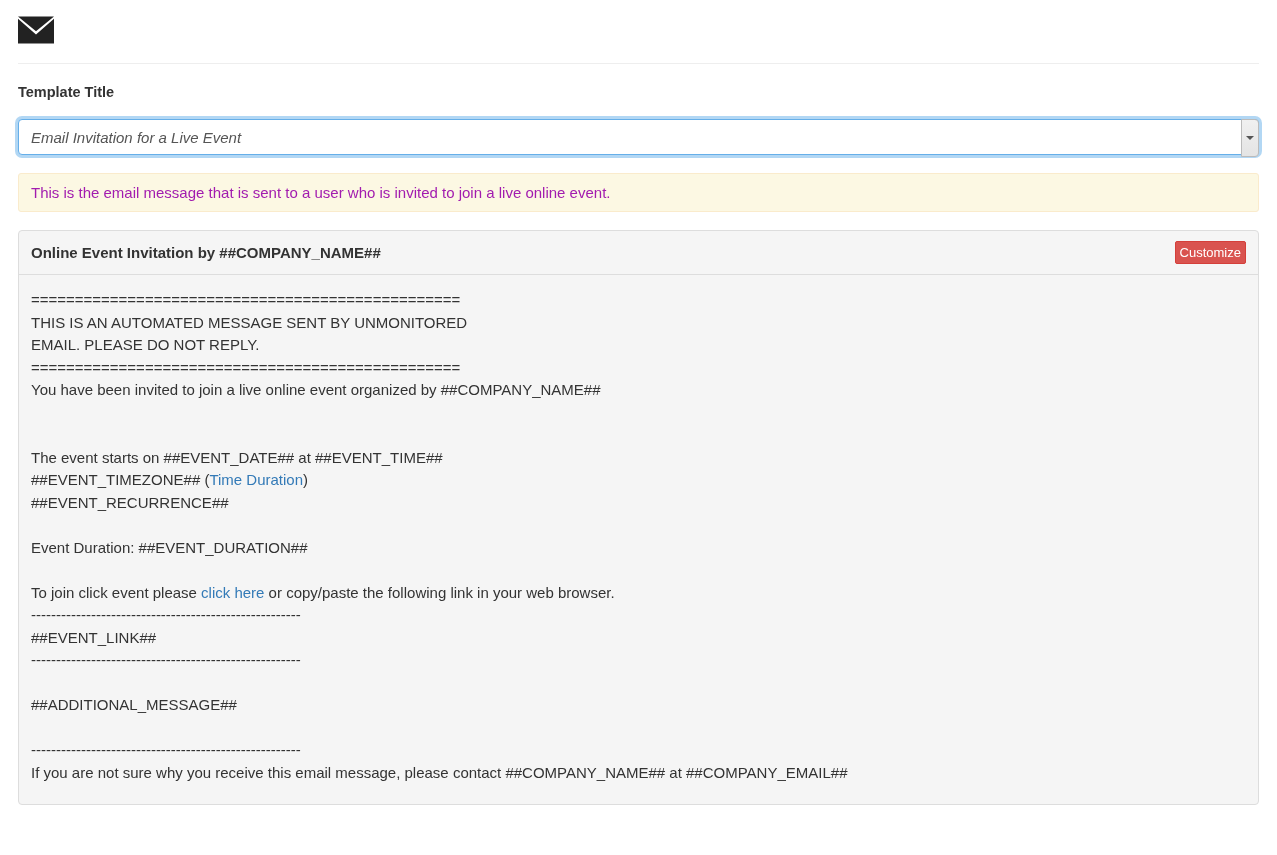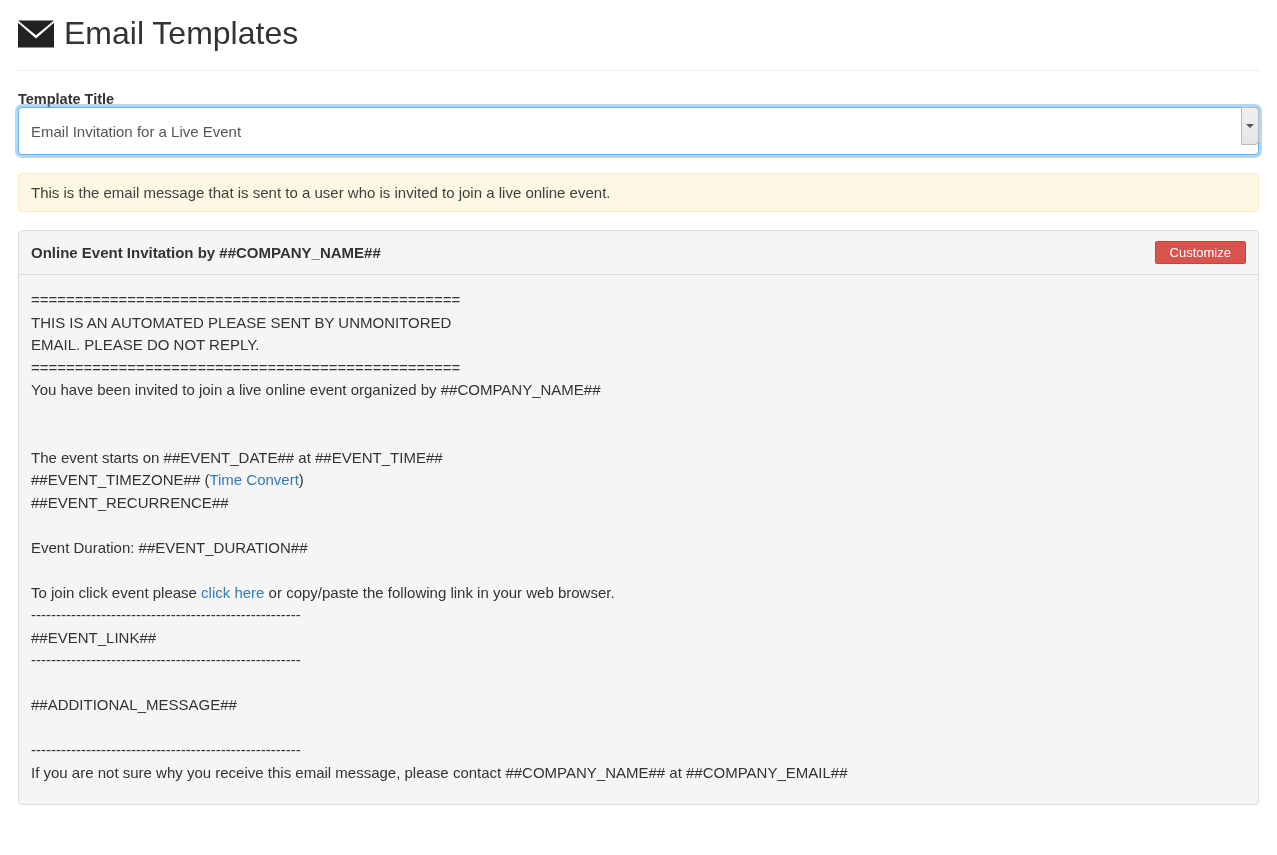--- a/index.html
+++ b/index.html
@@ -30,40 +30,41 @@
     }
     .page-header h1 {
       font-size: 32px;
       font-weight: 400;
       color: #333;
     }
     .form-label {
       font-weight: 700;
       font-size: 14.5px;
       color: #333;
-      margin-bottom: 0;
+      margin-bottom: 19px;
       display: block;
     }
     .select-wrapper {
       position: relative;
       margin-bottom: 18px;
     }
     select.form-control {
       width: 100%;
-      height: 48px;
+      height: 36px;
       padding: 6px 12px;
       font-size: 15px;
       color: #555;
       background-color: #fff;
       border: 1px solid #ccc;
       border-radius: 4px;
       appearance: none;
       box-shadow: 0 0 0 3px rgba(102, 175, 233, 0.5);
       border-color: #66afe9;
       outline: none;
+      font-style: italic;
     }
     .select-caret {
       position: absolute;
       right: 0;
       top: 0;
       width: 18px;
       height: 38px;
       background: linear-gradient(#f0f0f0,#e4e4e4);
       border: 1px solid #bbb;
       border-top-right-radius: 4px;
@@ -75,21 +76,21 @@
     }
     .select-caret::after {
       content: "";
       border-left: 4px solid transparent;
       border-right: 4px solid transparent;
       border-top: 4px solid #555;
     }
     .alert-info {
       background: #fcf8e3;
       border: 1px solid #faebcc;
-      color: #404040;
+      color: #a21caf;
       padding: 10px 12px;
       border-radius: 3px;
       font-size: 15px;
       margin-bottom: 18px;
     }
     .panel {
       border: 1px solid #ddd;
       border-radius: 4px;
       background: #f5f5f5;
     }
@@ -103,21 +104,21 @@
     .panel-title {
       font-weight: 700;
       font-size: 15px;
       color: #333;
     }
     .btn-customize {
       background: #d9534f;
       color: #fff;
       border: 1px solid #d43f3a;
       font-size: 13px;
-      padding: 3px 14px;
+      padding: 3px 4px;
       border-radius: 2px;
       cursor: pointer;
     }
     .panel-body {
       padding: 14px 12px 20px 12px;
       font-size: 15px;
       line-height: 1.5;
       color: #333;
     }
     .panel-body p {
@@ -129,48 +130,47 @@
     }
   </style>
 </head>
 <body>
 
 <div class="container">
   <div class="page-header">
     <svg viewBox="0 0 32 24">
       <path d="M0 0 L16 13 L32 0 Z M0 2 L0 24 L32 24 L32 2 L16 16 Z"></path>
     </svg>
-    <h1>Email Templates</h1>
   </div>
 
   <label class="form-label">Template Title</label>
   <div class="select-wrapper">
     <select class="form-control">
       <option selected="">Email Invitation for a Live Event</option>
     </select>
     <div class="select-caret"></div>
   </div>
 
   <div class="alert-info">This is the email message that is sent to a user who is invited to join a live online event.</div>
 
   <div class="panel">
     <div class="panel-heading">
       <div class="panel-title">Online Event Invitation by ##COMPANY_NAME##</div>
       <button class="btn-customize">Customize</button>
     </div>
     <div class="panel-body">
       <p>=================================================</p>
-      <p>THIS IS AN AUTOMATED PLEASE SENT BY UNMONITORED</p>
+      <p>THIS IS AN AUTOMATED MESSAGE SENT BY UNMONITORED</p>
       <p>EMAIL. PLEASE DO NOT REPLY.</p>
       <p>=================================================</p>
       <p>You have been invited to join a live online event organized by ##COMPANY_NAME##</p>
       <p>&nbsp;</p>
       <p>&nbsp;</p>
       <p>The event starts on ##EVENT_DATE## at ##EVENT_TIME##</p>
-      <p><span>##EVENT_TIMEZONE## (</span><a href="#">Time Convert</a><span>)</span></p>
+      <p><span>##EVENT_TIMEZONE## (</span><a href="#">Time Duration</a><span>)</span></p>
       <p>##EVENT_RECURRENCE##</p>
       <p>&nbsp;</p>
       <p>Event Duration: ##EVENT_DURATION##</p>
       <p>&nbsp;</p>
       <p><span>To join click event please </span><a href="#">click here</a><span> or copy/paste the following link in your web browser.</span></p>
       <p>------------------------------------------------------</p>
       <p>##EVENT_LINK##</p>
       <p>------------------------------------------------------</p>
       <p>&nbsp;</p>
       <p>##ADDITIONAL_MESSAGE##</p>

